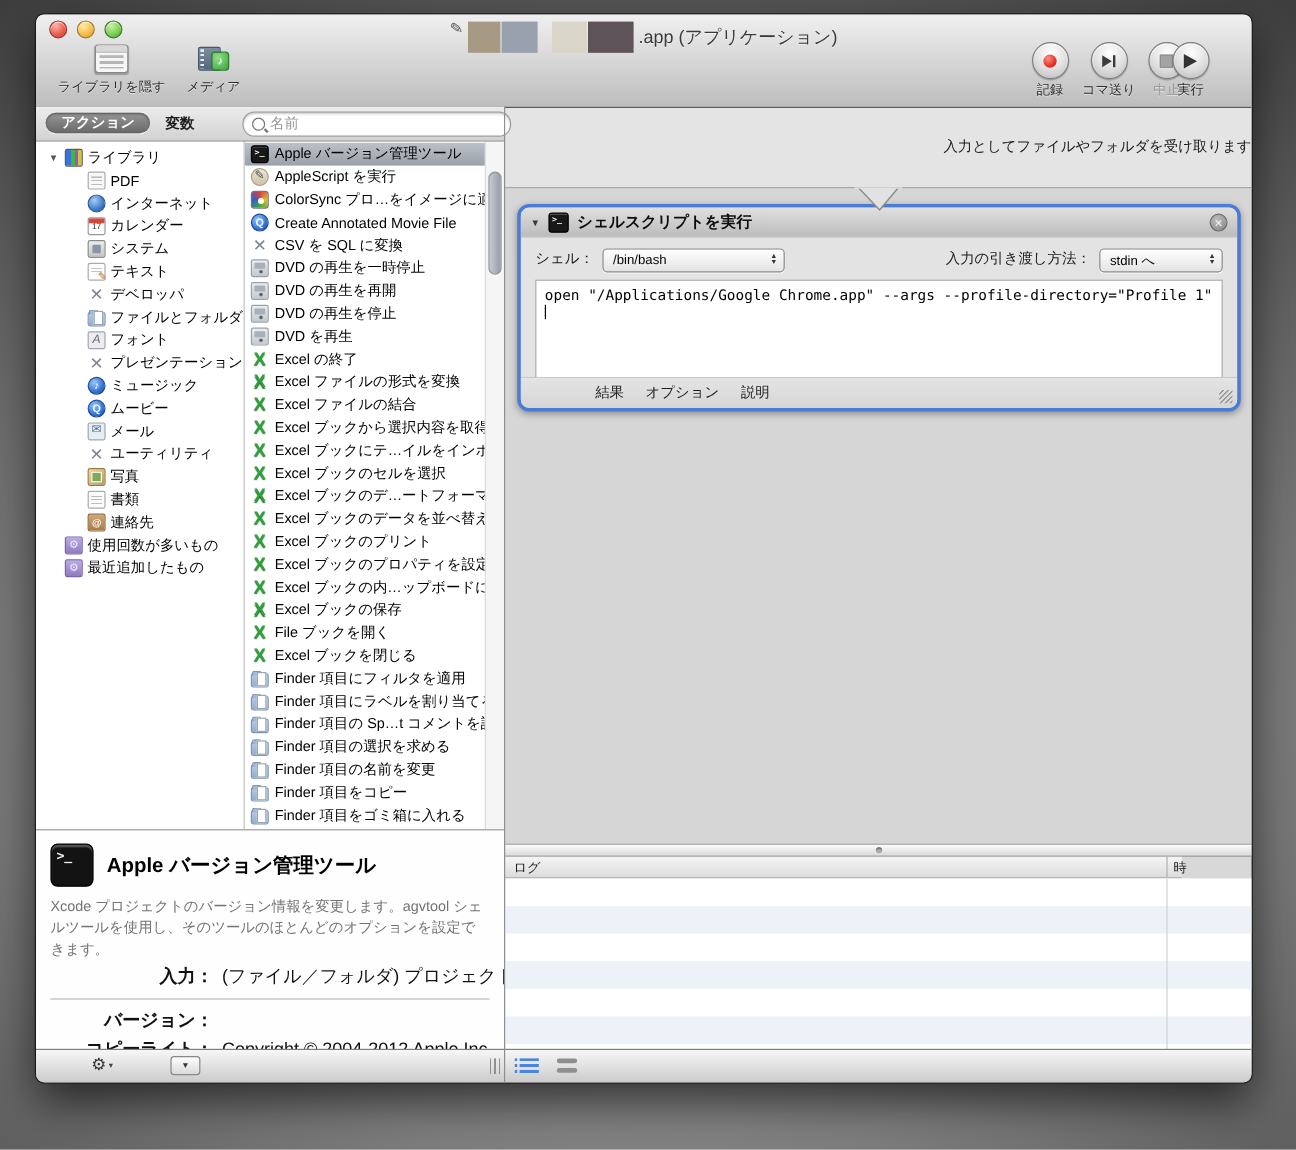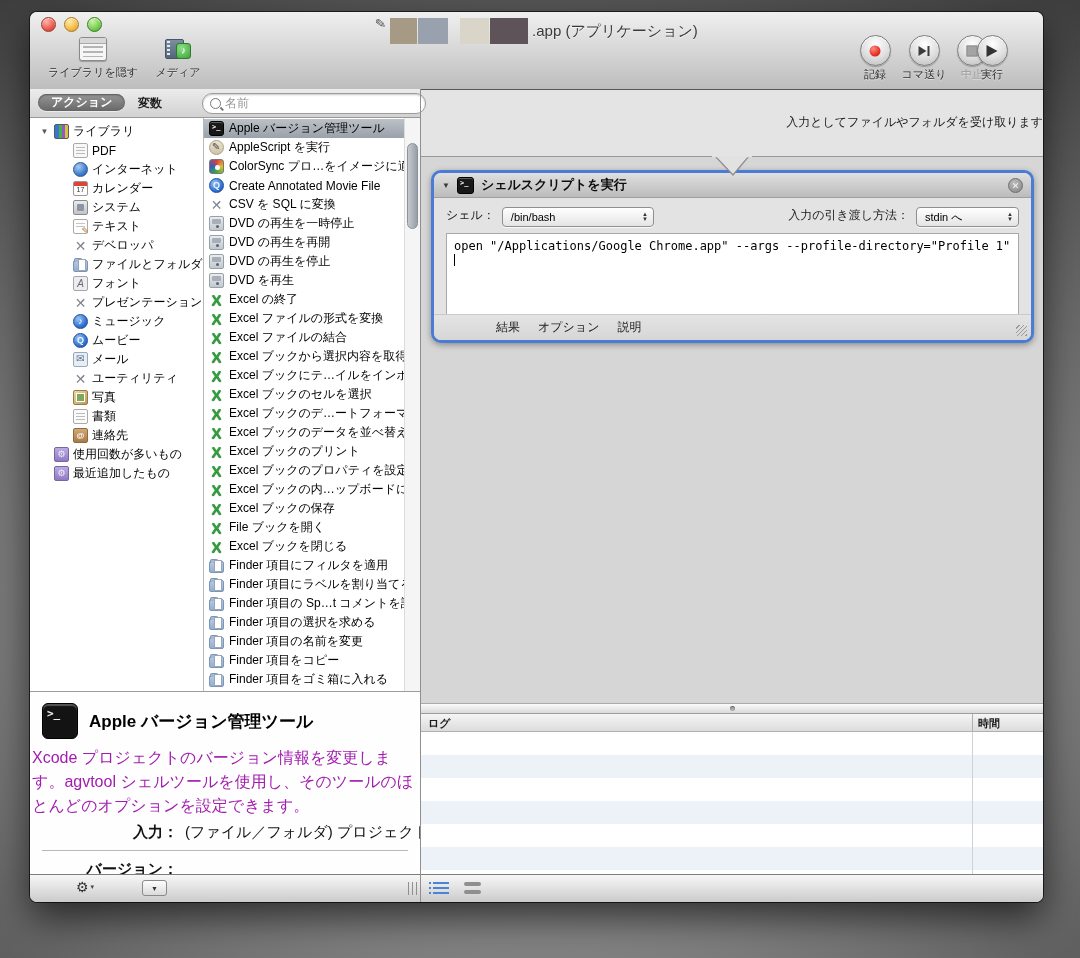--- a/index.html
+++ b/index.html
@@ -122,21 +122,21 @@
   .a-dvd{background:linear-gradient(#eaedf0,#c2c8ce);border:1px solid #98a0a8;border-radius:2px}
   .a-dvd::before{content:"";position:absolute;left:2px;right:2px;top:2px;bottom:6px;background:#a7afb8;border-radius:1px}
   .a-dvd::after{content:"";position:absolute;left:6px;bottom:2px;width:3px;height:3px;border-radius:50%;background:#5a6470}
   .a-excel::before{content:"X";position:absolute;left:50%;top:50%;transform:translate(-50%,-54%);font-size:15px;font-weight:bold;color:#33a03e;text-shadow:0 1px 1px #1c6e26}
   
   .descpane{position:absolute;left:0;top:679px;width:390px;height:184px;background:#fefefe;border-top:1px solid #9c9c9c;z-index:1;overflow:hidden}
   .desc-head{display:flex;align-items:center;gap:11px;padding:11px 12px 2px}
   .desc-icon{width:34px;height:34px;background:#131313;border:1px solid #000;border-radius:6px;position:relative;box-shadow:inset 0 2px 1px rgba(255,255,255,.28);flex:none}
   .desc-icon::after{content:">_";position:absolute;left:4px;top:3px;color:#f0f0f0;font:bold 11px "DejaVu Sans Mono",monospace}
   .desc-title{font-size:17px;font-weight:bold;color:#000}
-  .desc-body{padding:5px 2px 2px;font-size:16px;line-height:1.5;color:#a21caf}
+  .desc-body{padding:5px 12px 2px;font-size:12px;line-height:1.5;color:#737373}
   .f-row{display:flex;font-size:15px;line-height:1.55}
   .f-label{width:148px;text-align:right;font-weight:bold;padding-right:7px;flex:none;color:#111}
   .f-value{flex:1;padding-right:8px;color:#111}
   .fields .f-value{white-space:nowrap}
   .desc-hr{border:none;border-top:1px solid #b8b8b8;margin:7px 12px 6px}
   
   .input-bar{position:absolute;left:391px;top:77px;width:622px;height:67px;background:#e4e4e4;
     border-bottom:1px solid #989898;display:flex;align-items:center;justify-content:flex-end;font-size:12px;color:#1a1a1a;z-index:1}
   .canvas{position:absolute;left:391px;top:145px;width:622px;height:546px;background:#d6d6d6;z-index:1}
   .notch{position:absolute;left:50%;top:-1px;transform:translateX(-50%);z-index:5}
@@ -163,22 +163,22 @@
   .box-footer{position:absolute;left:0;right:0;bottom:0;height:25px;display:flex;align-items:center;gap:18px;
     padding-left:62px;font-size:12px;font-weight:normal;color:#1d1d1d;background:linear-gradient(#e4e4e4,#d6d6d6);
     border-top:1px solid #c9c9c9;border-radius:0 0 7px 7px}
   .grip{position:absolute;right:4px;bottom:4px;width:11px;height:11px;
     background:repeating-linear-gradient(135deg,transparent 0 2px,#9a9a9a 2px 3px)}
   
   .splitter{position:absolute;left:391px;top:691px;width:622px;height:9px;
     background:linear-gradient(#fbfbfb,#dadada);border-top:1px solid #aaa;border-bottom:1px solid #9c9c9c;box-sizing:content-box;z-index:1}
   .splitter::after{content:"";position:absolute;left:50%;top:2px;width:5px;height:5px;margin-left:-2px;border-radius:50%;
     background:#ababab;box-shadow:inset 0 1px 1px rgba(0,0,0,.45)}
-  .log-header{position:absolute;left:391px;top:702px;width:622px;height:17px;
-    background:linear-gradient(#f5f5f5,#dcdcdc);border-bottom:1px solid #b0b0b0;z-index:1;font-size:11px;font-weight:bold;color:#1c1c1c}
+  .log-header{position:absolute;left:391px;top:702px;width:564px;height:17px;
+    background:linear-gradient(#f5f5f5,#dcdcdc);border-bottom:1px solid #b0b0b0;z-index:1;font-size:11px;font-weight:normal;color:#1c1c1c}
   .log-header .c1{position:absolute;left:7px;top:2px}
   .log-header .c2{position:absolute;left:557px;top:2px}
   .log-header .cd{position:absolute;left:551px;top:0;bottom:0;width:1px;background:#b0b0b0}
   .log-rows{position:absolute;left:391px;top:720px;width:622px;height:143px;background:#fff;overflow:hidden;z-index:1}
   .log-row{height:23px}
   .log-row.alt{background:#edf2f8}
   .log-coldiv{position:absolute;left:551px;top:0;bottom:0;width:1px;background:#ccd2da}
   
   .status{position:absolute;left:0;right:0;bottom:0;height:27px;background:linear-gradient(#f7f7f7,#cbcbcb);
     border-top:1px solid #7d7d7d;z-index:5}

